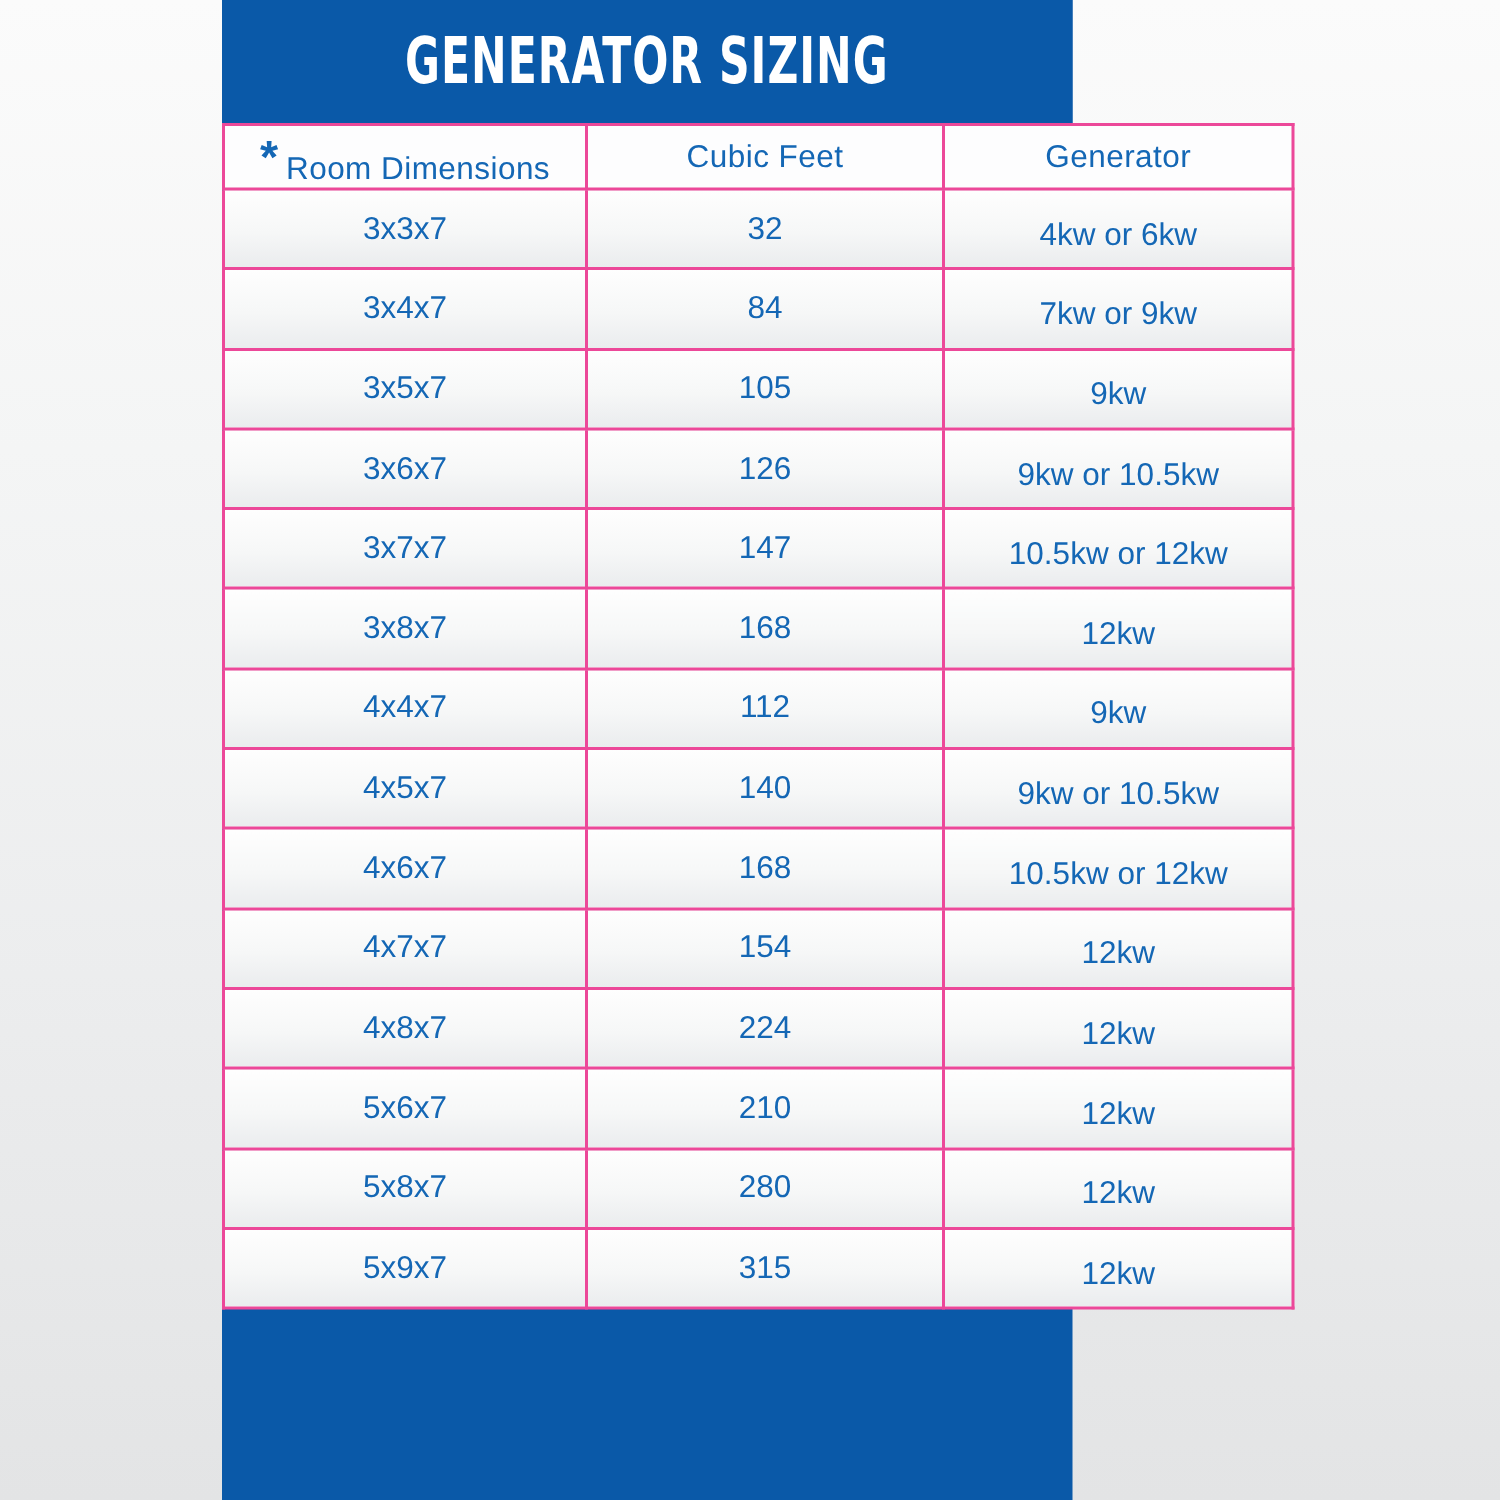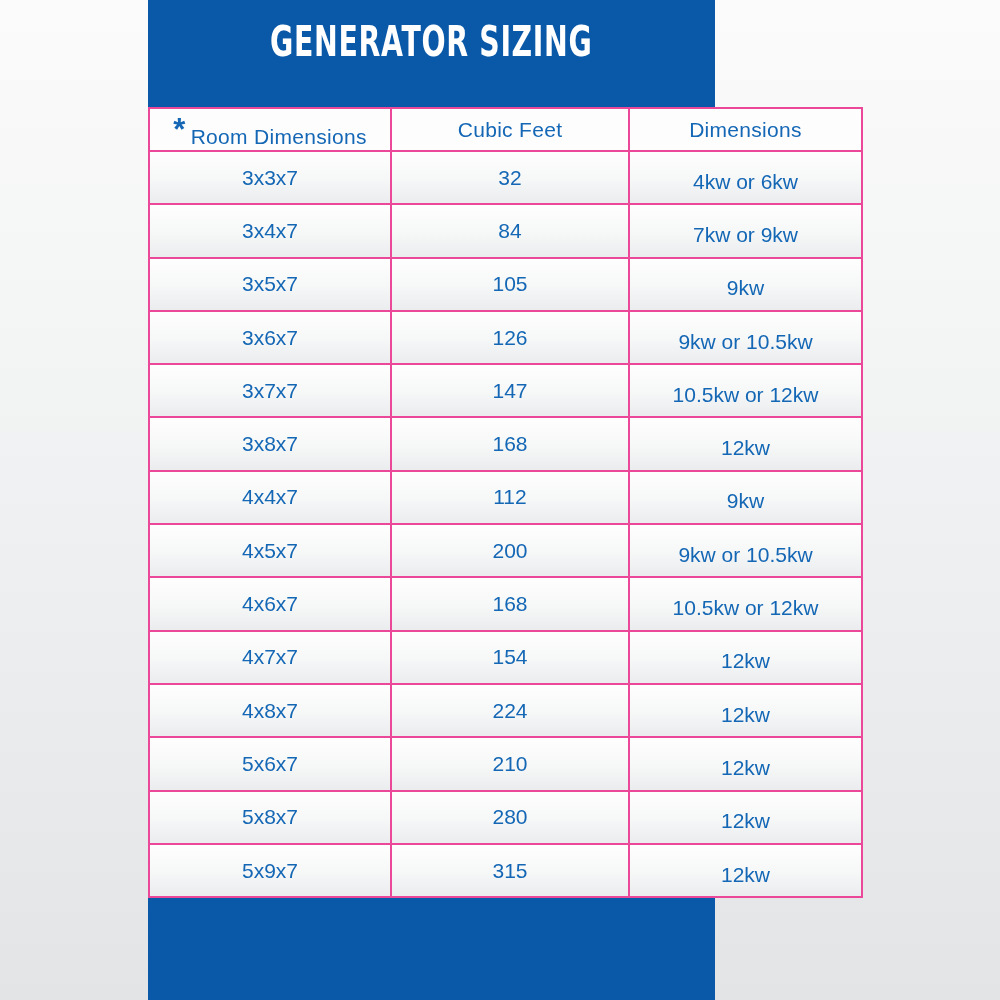--- a/index.html
+++ b/index.html
@@ -16,21 +16,20 @@
   }
   .panel {
     position: absolute;
     left: 148px;
     top: 0;
     width: 567px;
     height: 1000px;
     background: #0a59a8;
     display: flex;
     flex-direction: column;
-    gap: 25px;
   }
   .title-band {
     height: 82px;
     display: flex;
     align-items: center;
     justify-content: center;
     background: #0a59a8;
   }
   .title-band h1 {
     margin: 0;
@@ -95,21 +94,21 @@
   <table class="sizing">
     <colgroup>
         <col class="c1">
         <col class="c2">
         <col class="c3">
       </colgroup>
     <thead>
       <tr>
         <th><span class="hdr-ast">*</span><span>Room Dimensions</span></th>
         <th>Cubic Feet</th>
-        <th>Dimensions</th>
+        <th>Generator</th>
       </tr>
     </thead>
     <tbody id="rows">
         <tr>
           <td>3x3x7</td>
           <td>32</td>
           <td class="gen">4kw or 6kw</td>
         </tr>
         <tr>
           <td>3x4x7</td>
@@ -136,21 +135,21 @@
           <td>168</td>
           <td class="gen">12kw</td>
         </tr>
         <tr>
           <td>4x4x7</td>
           <td>112</td>
           <td class="gen">9kw</td>
         </tr>
         <tr>
           <td>4x5x7</td>
-          <td>200</td>
+          <td>140</td>
           <td class="gen">9kw or 10.5kw</td>
         </tr>
         <tr>
           <td>4x6x7</td>
           <td>168</td>
           <td class="gen">10.5kw or 12kw</td>
         </tr>
         <tr>
           <td>4x7x7</td>
           <td>154</td>

